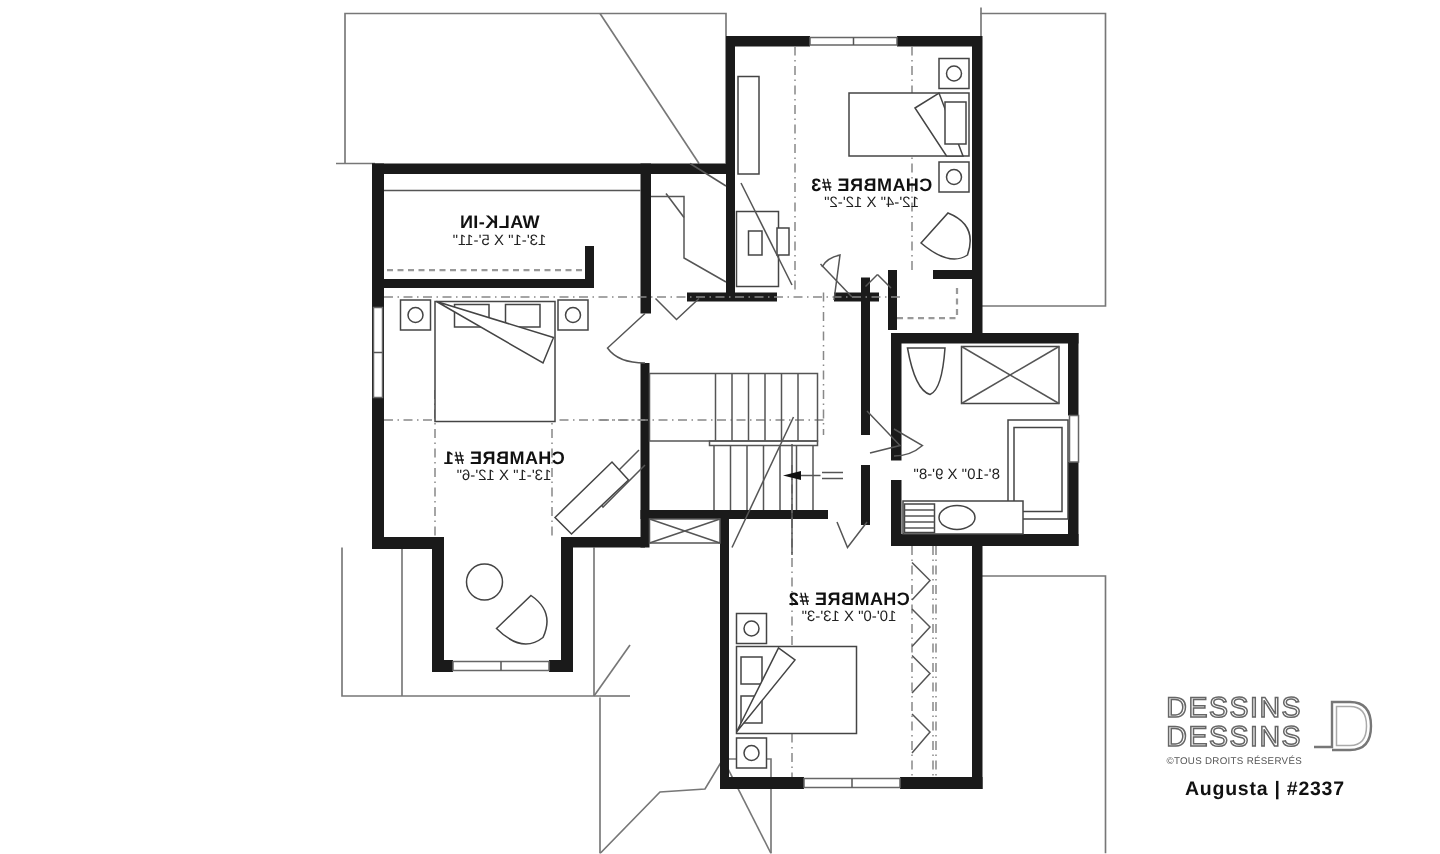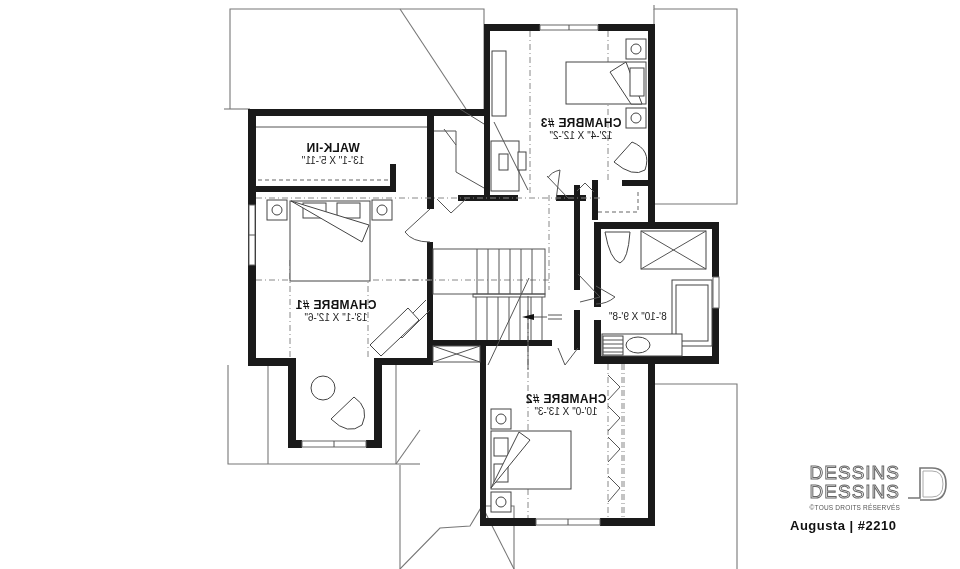--- a/index.html
+++ b/index.html
@@ -10,21 +10,21 @@
   .roof { fill: none; stroke: #777; stroke-width: 1.1; }
   .furn { fill: #fff; stroke: #444; stroke-width: 1; }
   .dash { fill: none; stroke: #888; stroke-width: 1; stroke-dasharray: 6 3 1 3; }
   .dash2 { fill: none; stroke: #999; stroke-width: 1.5; stroke-dasharray: 4 3; }
   .door { fill: none; stroke: #555; stroke-width: 1; }
   .win { fill: #fff; stroke: #666; stroke-width: 1; }
   .room-label { position: absolute; transform: scaleX(-1); text-align: center; color: #111; white-space: nowrap; }
   .room-label .name { font-weight: bold; font-size: 12px; letter-spacing: 0.3px; display: block; }
   .room-label .dim { font-size: 10px; display: block; color: #222; }
   .bath-dim { position: absolute; transform: scaleX(-1); font-size: 10px; color: #222; white-space: nowrap; }
-  .brand { position: absolute; left: 784px; top: 462px; width: 170px; height: 80px; text-align: center; }
+  .brand { position: absolute; left: 752px; top: 462px; width: 170px; height: 80px; text-align: center; }
   .brand .b1, .brand .b2 { position: absolute; right: 54px; font-size: 19px; letter-spacing: 1px; color: #fff; -webkit-text-stroke: 1px #666; font-weight: normal; line-height: 18px; }
   .brand .b1 { top: 2px; }
   .brand .b2 { top: 21px; }
   .brand .b3 { position: absolute; right: 54px; top: 42px; font-size: 6.5px; color: #555; letter-spacing: 0.2px; }
   .brand .logo { position: absolute; right: 4px; top: 2px; width: 44px; height: 40px; }
   .model { position: absolute; left: 790px; top: 518px; font-size: 13px; font-weight: bold; color: #111; letter-spacing: 0.5px; white-space: nowrap; }
 </style>
 </head>
 <body>
 
@@ -258,13 +258,13 @@
 <div class="brand">
   <div class="b1">DESSINS</div>
   <div class="b2">DESSINS</div>
   <div class="b3">©TOUS DROITS RÉSERVÉS</div>
   <svg class="logo" viewBox="0 0 44 40">
     <path d="M2,34 L14,34 L14,4 L26,4 Q40,4 40,20 Q40,36 26,36 L14,36" fill="none" stroke="#777" stroke-width="1.6"></path>
     <path d="M17,7 L26,7 Q37,7 37,20 Q37,33 26,33 L17,33 Z" fill="none" stroke="#aaa" stroke-width="1"></path>
   </svg>
 </div>
 
-<div class="model">Augusta | #2210</div>
+<div class="model">Augusta | #2337</div>
 
 </body></html>

